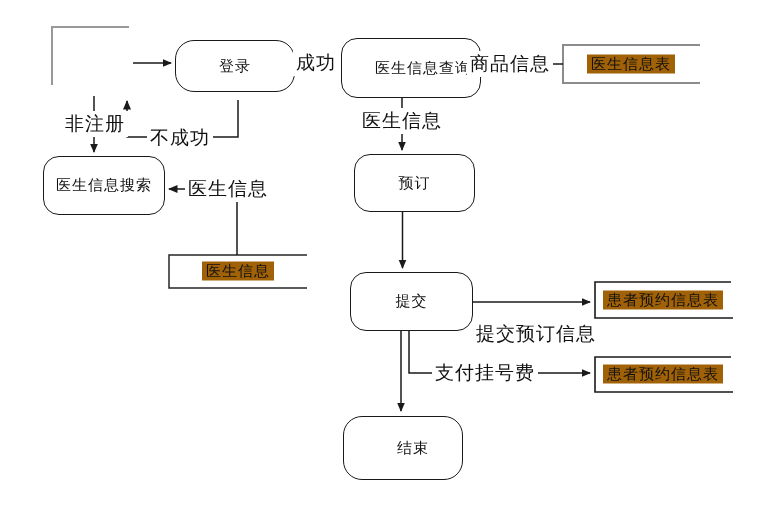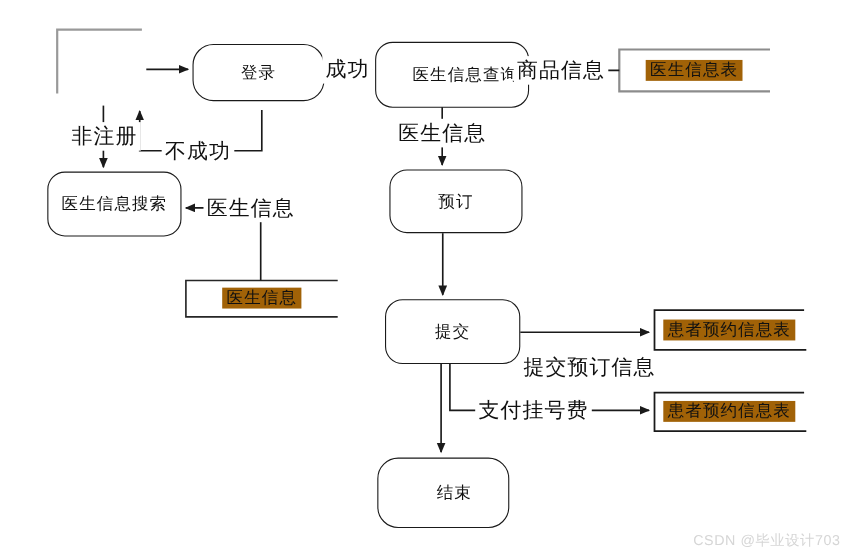--- a/index.html
+++ b/index.html
@@ -109,14 +109,13 @@
 
   <div class="edge-label" id="l-success">成功</div>
   <div class="edge-label" id="l-product">商品信息</div>
   <div class="edge-label" id="l-docinfo-down">医生信息</div>
   <div class="edge-label" id="l-unregistered">非注册</div>
   <div class="edge-label" id="l-fail">不成功</div>
   <div class="edge-label" id="l-docinfo-left">医生信息</div>
   <div class="edge-label" id="l-submit-booking">提交预订信息</div>
   <div class="edge-label" id="l-pay-fee">支付挂号费</div>
 
-  <div id="watermark">CSDN @毕业设计703</div>
 </div>
 
 </body></html>

